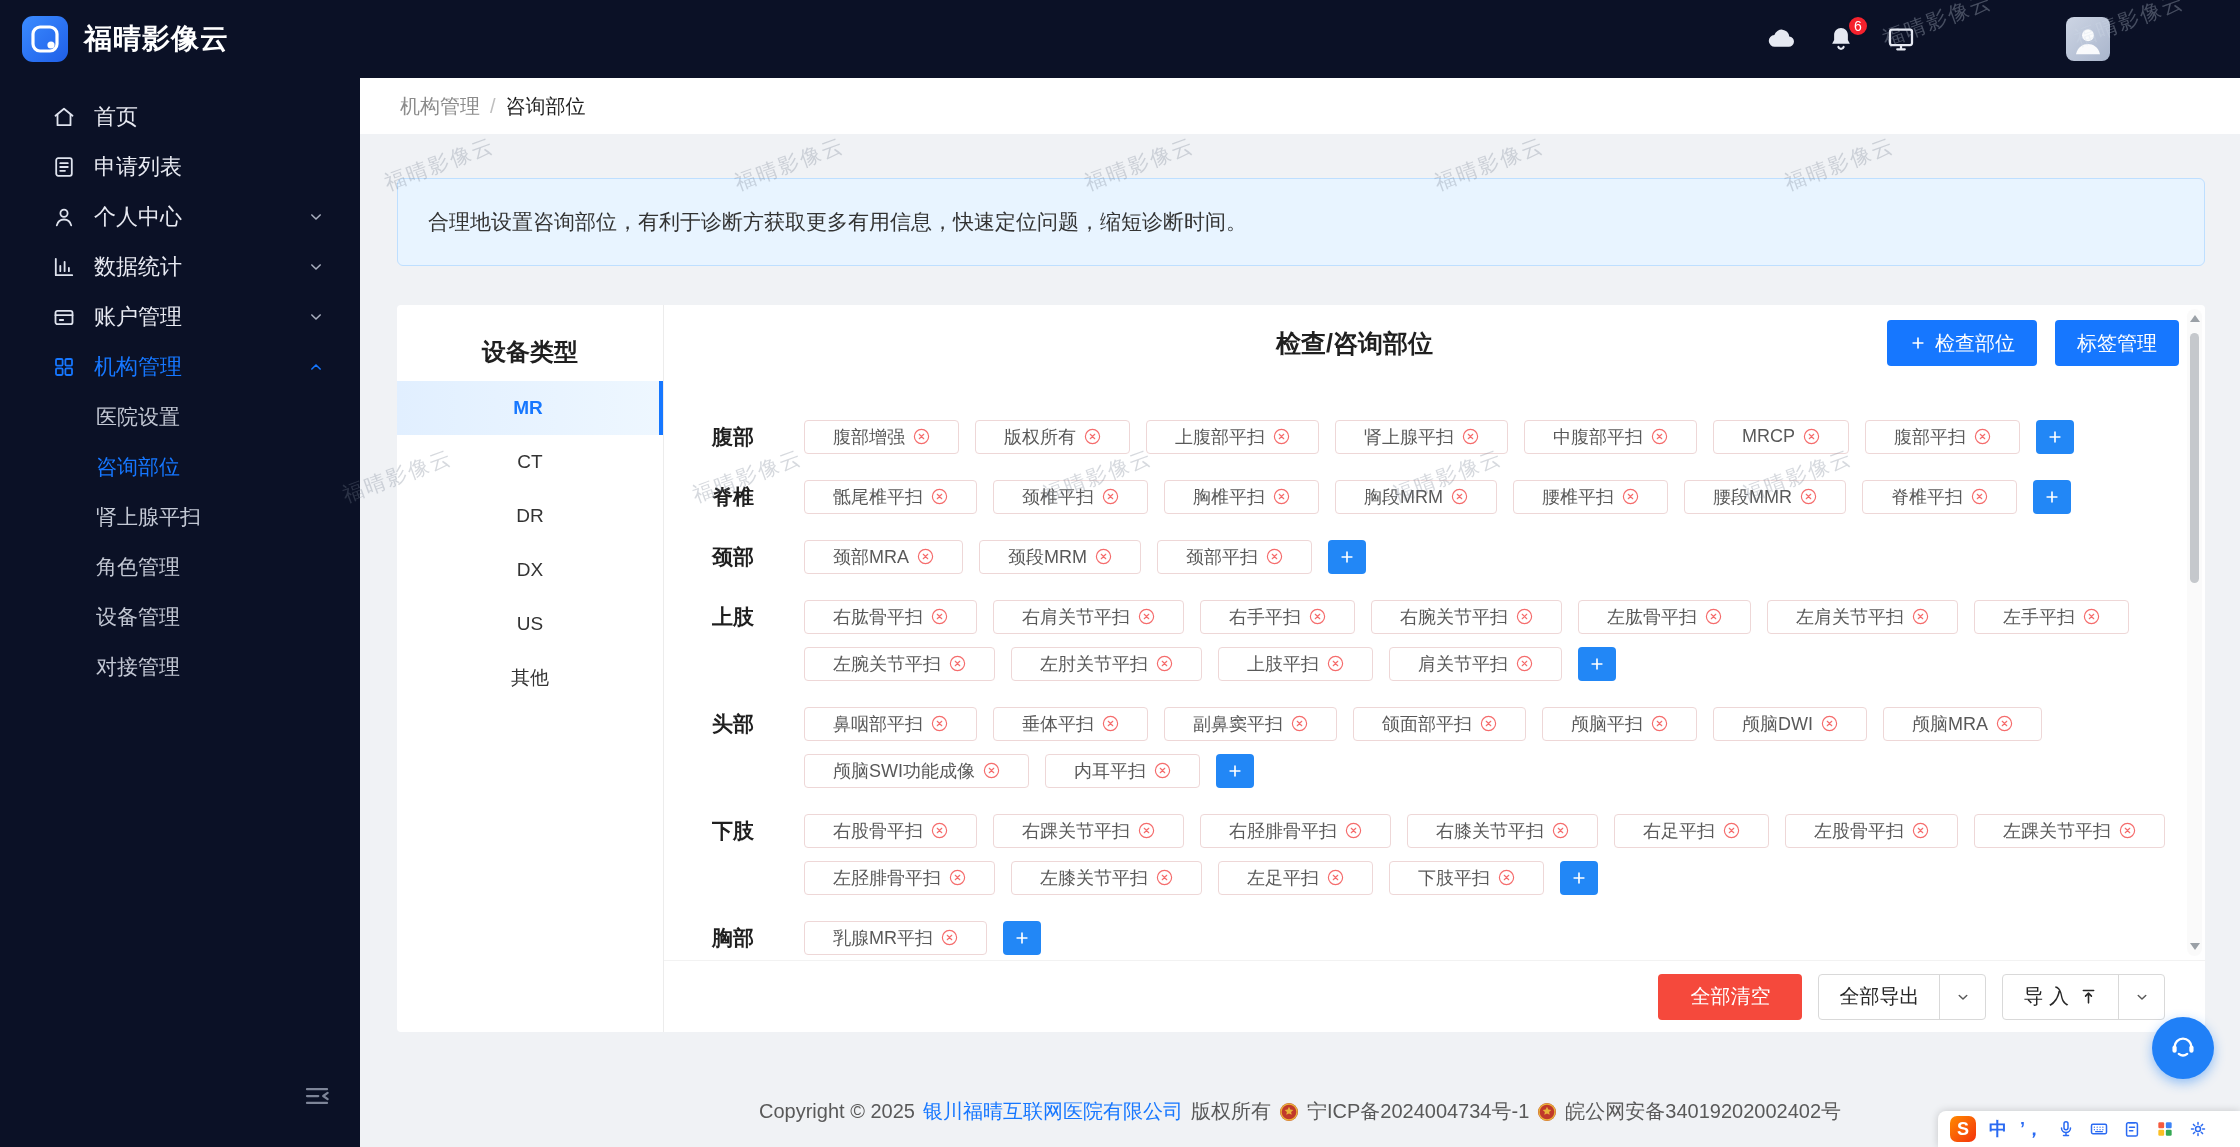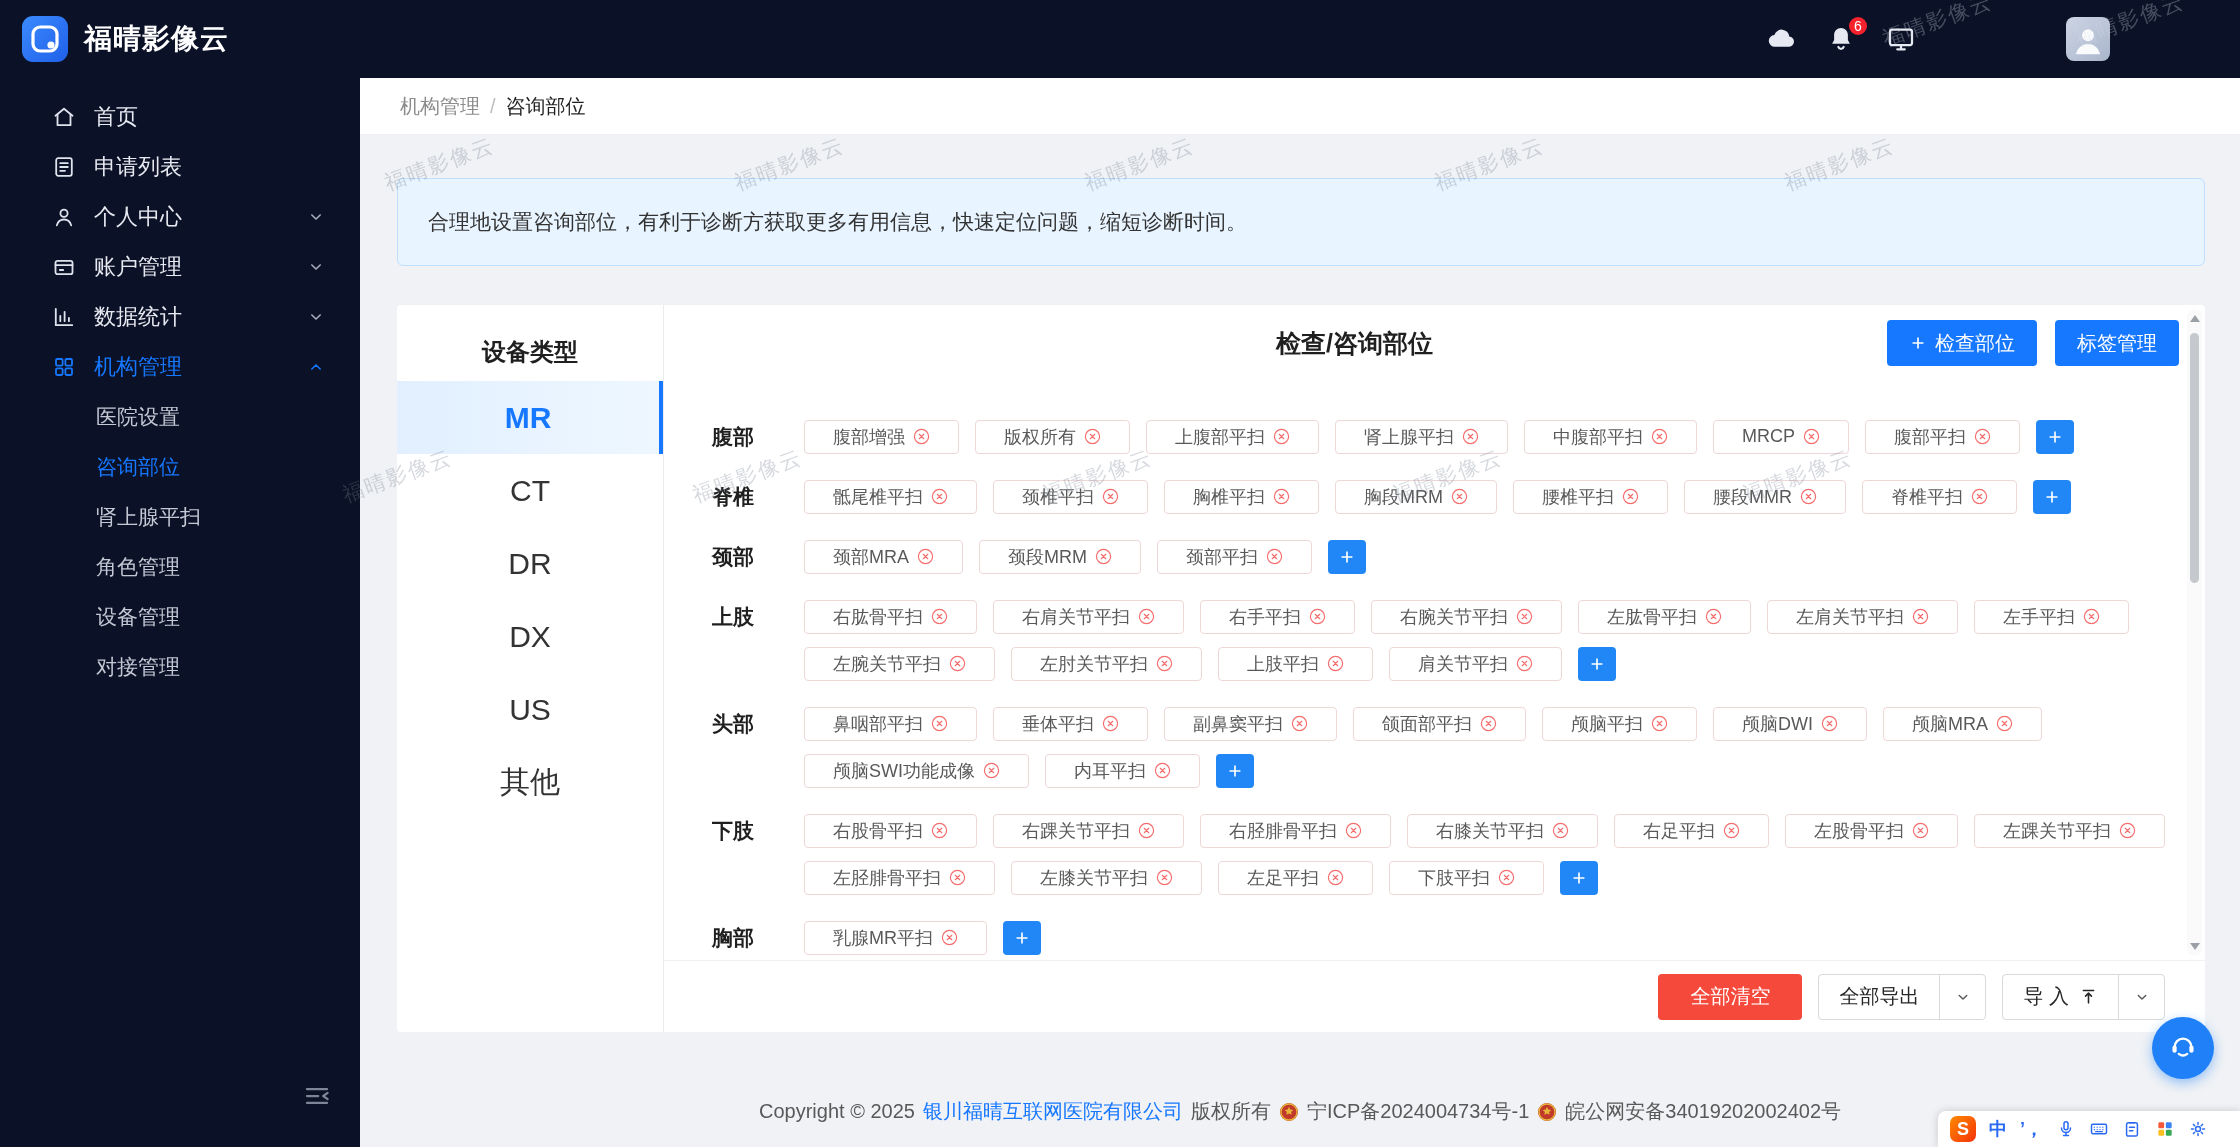--- a/index.html
+++ b/index.html
@@ -43,21 +43,21 @@
   .breadcrumb{height:56px;background:#fff;display:flex;align-items:center;padding-left:40px;font-size:20px;gap:10px}
   .breadcrumb .parent{color:#8c8c8c;cursor:pointer}
   .breadcrumb .sep{color:#bfbfbf}
   .breadcrumb .current{color:#1f1f1f}
   .banner{margin:44px 35px 0 37px;height:88px;background:#e8f4ff;border:1px solid #bedfff;border-radius:6px;display:flex;align-items:center;padding:0 30px;font-size:21px;color:#333}
 
   .panel{position:absolute;top:227px;left:37px;right:35px;height:727px;background:#fff;border-radius:4px;display:flex}
   .device-col{width:321px;border-right:1px solid #ececec;padding-top:32px}
   .device-title{text-align:center;font-size:24px;font-weight:700;color:#1f1f1f;height:30px;line-height:30px}
   .device-list{margin-top:14px}
-  .device-item{height:73px;display:flex;align-items:center;justify-content:center;font-size:30px;color:#333;cursor:pointer}
+  .device-item{height:54px;display:flex;align-items:center;justify-content:center;font-size:19px;color:#333;cursor:pointer}
   .device-item.active{background:linear-gradient(90deg,#e1efff,#eef7ff);color:#1677ff;border-right:4px solid #1677ff;font-weight:600}
 
   .parts-col{flex:1;position:relative}
   .parts-header{position:relative;height:76px}
   .parts-title{position:absolute;left:0;right:160px;top:0;height:76px;display:flex;align-items:center;justify-content:center;font-size:25px;font-weight:700;color:#1f1f1f}
   .header-btns{position:absolute;right:26px;top:15px;display:flex;gap:18px}
   .btn-blue{height:46px;background:#1677ff;color:#fff;border:none;border-radius:4px;font-size:20px;display:inline-flex;align-items:center;gap:8px;padding:0 22px;cursor:pointer;font-family:inherit}
   .btn-blue .plus{width:18px;height:18px;display:inline-flex}
   .btn-blue .plus svg{width:100%;height:100%}
 
@@ -175,34 +175,34 @@
               <circle cx="12" cy="8.2" r="3.6"></circle>
               <path d="M4.8 20.4c1-4 4.1-5.9 7.2-5.9s6.2 1.9 7.2 5.9"></path>
             </svg></span>
           <span class="slabel">个人中心</span>
           <span class="chev down"><svg viewBox="0 0 24 24" fill="none" stroke="currentColor" stroke-width="1.8" stroke-linecap="round" stroke-linejoin="round">
               <polyline points="7 9.5 12 14.5 17 9.5"></polyline>
             </svg></span>
         </div>
         <div class="side-item">
           <span class="sicon"><svg viewBox="0 0 24 24" fill="none" stroke="currentColor" stroke-width="1.8" stroke-linecap="round" stroke-linejoin="round">
-              <rect x="3.5" y="5.8" width="17" height="13.4" rx="2"></rect>
-              <path d="M3.5 10.2h17M7.8 15h3.4"></path>
-            </svg></span>
-          <span class="slabel">账户管理</span>
+              <path d="M3.8 3.8v16.4h16.4"></path>
+              <path d="M8.3 16.2v-5.4M12.6 16.2V6.8M16.9 16.2v-3.4"></path>
+            </svg></span>
+          <span class="slabel">数据统计</span>
           <span class="chev down"><svg viewBox="0 0 24 24" fill="none" stroke="currentColor" stroke-width="1.8" stroke-linecap="round" stroke-linejoin="round">
               <polyline points="7 9.5 12 14.5 17 9.5"></polyline>
             </svg></span>
         </div>
         <div class="side-item">
           <span class="sicon"><svg viewBox="0 0 24 24" fill="none" stroke="currentColor" stroke-width="1.8" stroke-linecap="round" stroke-linejoin="round">
-              <path d="M3.8 3.8v16.4h16.4"></path>
-              <path d="M8.3 16.2v-5.4M12.6 16.2V6.8M16.9 16.2v-3.4"></path>
-            </svg></span>
-          <span class="slabel">数据统计</span>
+              <rect x="3.5" y="5.8" width="17" height="13.4" rx="2"></rect>
+              <path d="M3.5 10.2h17M7.8 15h3.4"></path>
+            </svg></span>
+          <span class="slabel">账户管理</span>
           <span class="chev down"><svg viewBox="0 0 24 24" fill="none" stroke="currentColor" stroke-width="1.8" stroke-linecap="round" stroke-linejoin="round">
               <polyline points="7 9.5 12 14.5 17 9.5"></polyline>
             </svg></span>
         </div>
         <div class="side-item active">
           <span class="sicon"><svg viewBox="0 0 24 24" fill="none" stroke="currentColor" stroke-width="1.8" stroke-linecap="round" stroke-linejoin="round">
               <rect x="4" y="4" width="6.6" height="6.6" rx="1.2"></rect>
               <rect x="13.4" y="4" width="6.6" height="6.6" rx="1.2"></rect>
               <rect x="4" y="13.4" width="6.6" height="6.6" rx="1.2"></rect>
               <rect x="13.4" y="13.4" width="6.6" height="6.6" rx="1.2"></rect>

